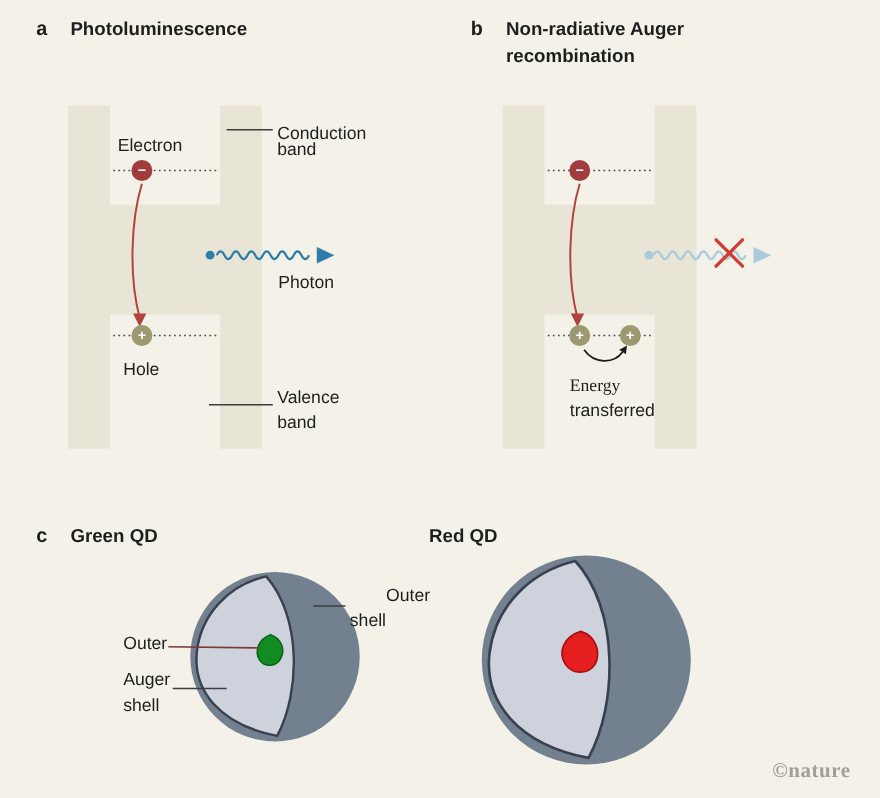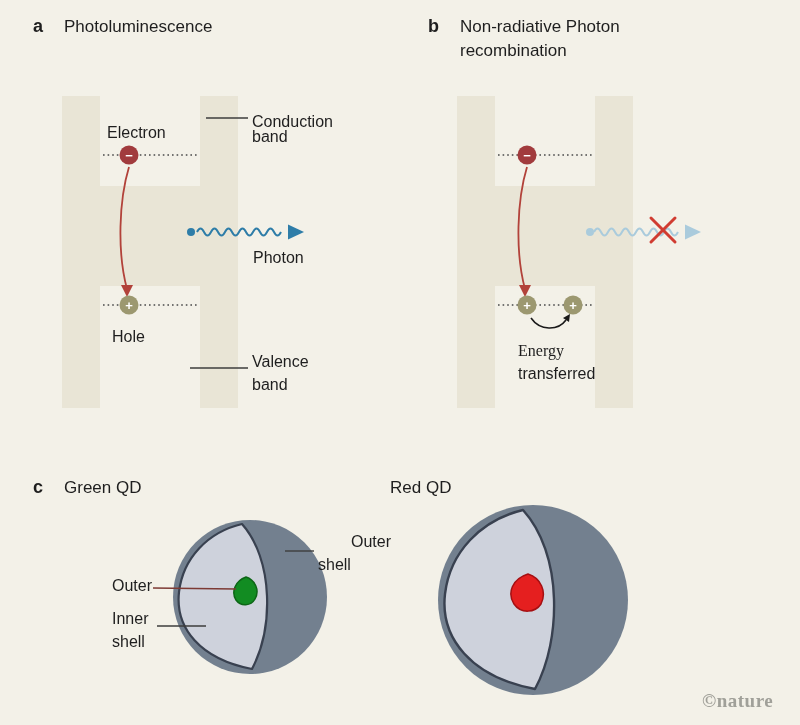--- a/index.html
+++ b/index.html
@@ -1,21 +1,21 @@
 <!DOCTYPE html>
 <html><head>
 <meta charset="utf-8">
 <style>
   html,body{margin:0;padding:0;background:#f3f1e8;}
   body{font-family:"Liberation Sans",sans-serif;color:#1e1e1e;}
   .canvas{position:relative;width:800px;height:725px;background:#f3f1e8;overflow:hidden;}
   .art{position:absolute;left:0;top:0;}
   .lbl{position:absolute;font-size:16px;line-height:1;white-space:nowrap;}
   .panel-letter{position:absolute;font-size:18px;line-height:1;font-weight:700;white-space:nowrap;}
-  .panel-title{position:absolute;font-size:17px;line-height:1;font-weight:400;white-space:nowrap;}
+  .panel-title{position:absolute;font-size:17px;line-height:1;font-weight:700;white-space:nowrap;}
   .charge{position:absolute;transform:translate(-50%,-50%);color:#ffffff;font-size:13px;
           font-weight:700;line-height:1;white-space:nowrap;}
   .credit{position:absolute;font-family:"Liberation Serif",serif;font-weight:700;
           font-size:19px;line-height:1;color:#a0a099;letter-spacing:0.5px;white-space:nowrap;margin-left:20px;}
 </style>
 </head>
 <body>
 
 <div class="canvas">
 
@@ -90,34 +90,34 @@
 
   <div class="lbl" style="left:107px;top:125px;text-align:right;">Electron</div>
   <div class="lbl" style="left:252px;top:114px;">Conduction</div>
   <div class="lbl" style="left:252px;top:129px;">band</div>
   <div class="lbl" style="left:253px;top:250px;">Photon</div>
   <div class="lbl" style="left:112px;top:329px;">Hole</div>
   <div class="lbl" style="left:252px;top:354px;text-align:center;">Valence</div>
   <div class="lbl" style="left:252px;top:377px;">band</div>
 
   <div class="panel-letter" style="left:428px;top:17px;">b</div>
-  <div class="panel-title" style="left:460px;top:18px;">Non-radiative Photon</div>
+  <div class="panel-title" style="left:460px;top:18px;">Non-radiative Auger</div>
   <div class="panel-title" style="left:460px;top:42px;">recombination</div>
 
   <div class="lbl" style="left:518px;top:343px;font-family:Liberation Serif, serif;">Energy</div>
   <div class="lbl" style="left:518px;top:366px;">transferred</div>
 
   <div class="panel-letter" style="left:33px;top:478px;">c</div>
   <div class="panel-title" style="left:64px;top:479px;">Green QD</div>
   <div class="panel-title" style="left:390px;top:479px;">Red QD</div>
 
   <div class="lbl" style="left:318px;top:534px;margin-left:33px;">Outer</div>
   <div class="lbl" style="left:318px;top:557px;">shell</div>
   <div class="lbl" style="left:112px;top:578px;">Outer</div>
-  <div class="lbl" style="left:112px;top:611px;">Inner</div>
+  <div class="lbl" style="left:112px;top:611px;">Auger</div>
   <div class="lbl" style="left:112px;top:634px;">shell</div>
 
   <div class="charge" style="left:129px;top:155px;">−</div>
   <div class="charge" style="left:129px;top:305px;">+</div>
   <div class="charge" style="left:527px;top:155px;">−</div>
   <div class="charge" style="left:527px;top:305px;">+</div>
   <div class="charge" style="left:573px;top:305px;">+</div>
 
   <div class="credit" style="left:682px;top:691px;">©nature</div>
 

